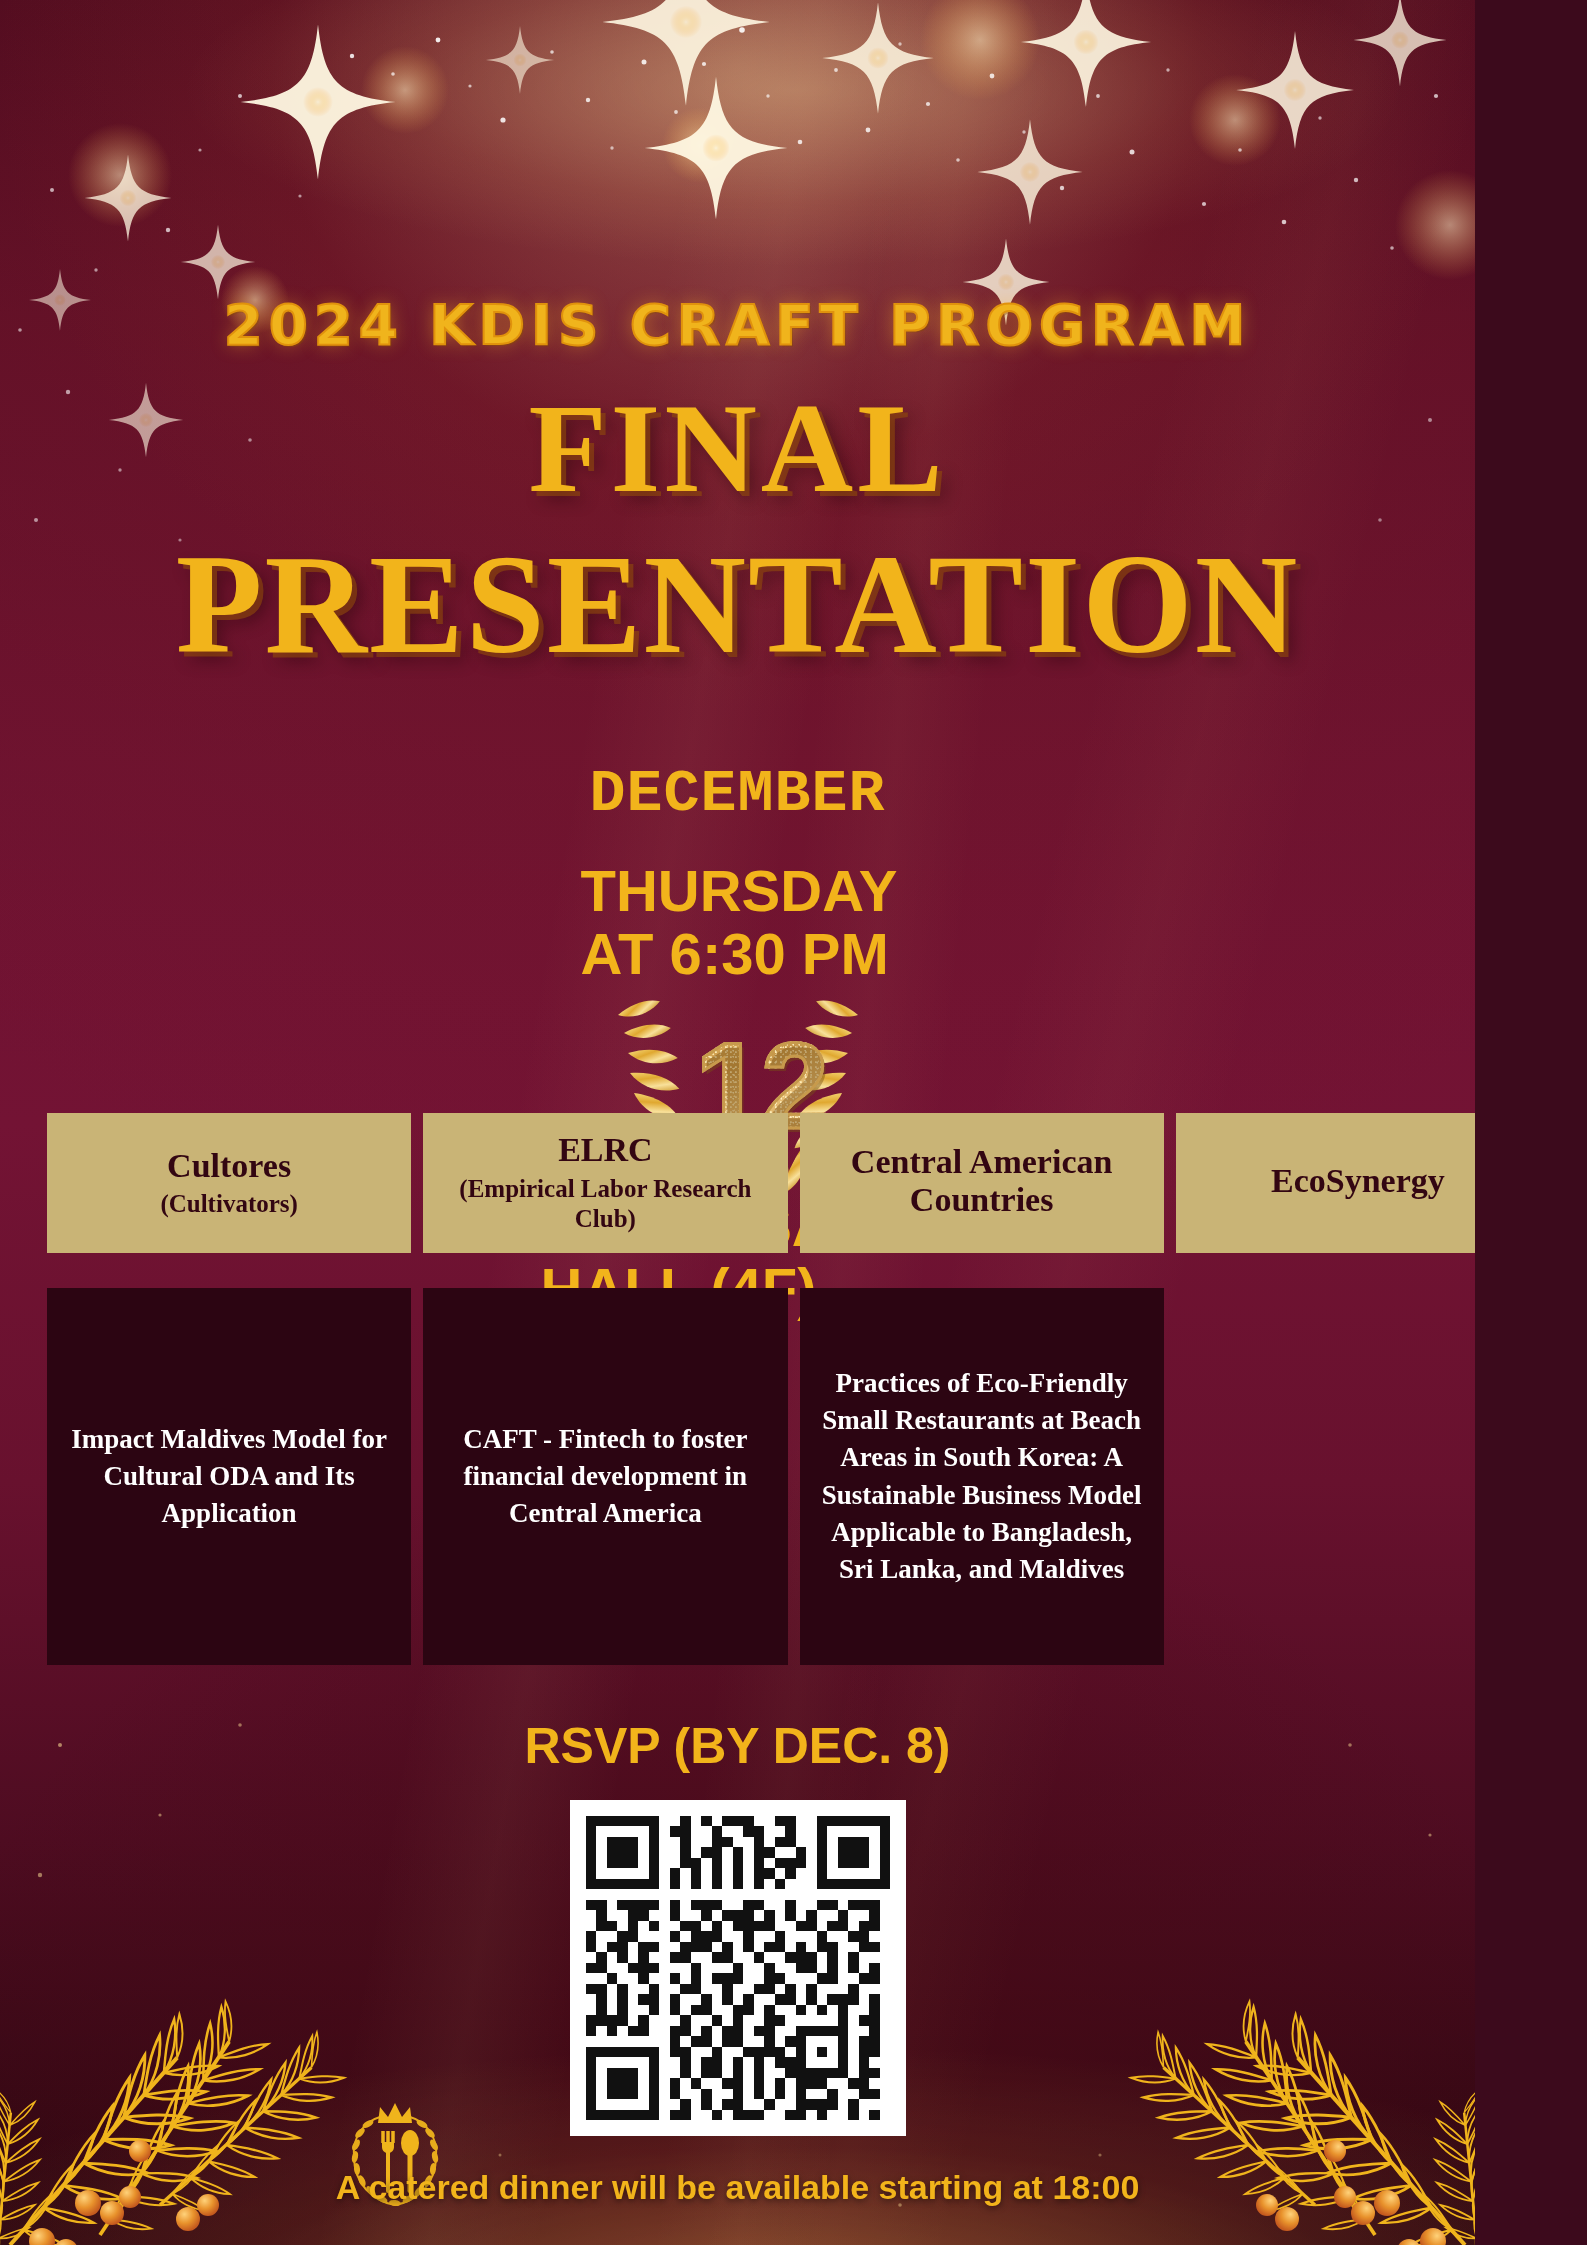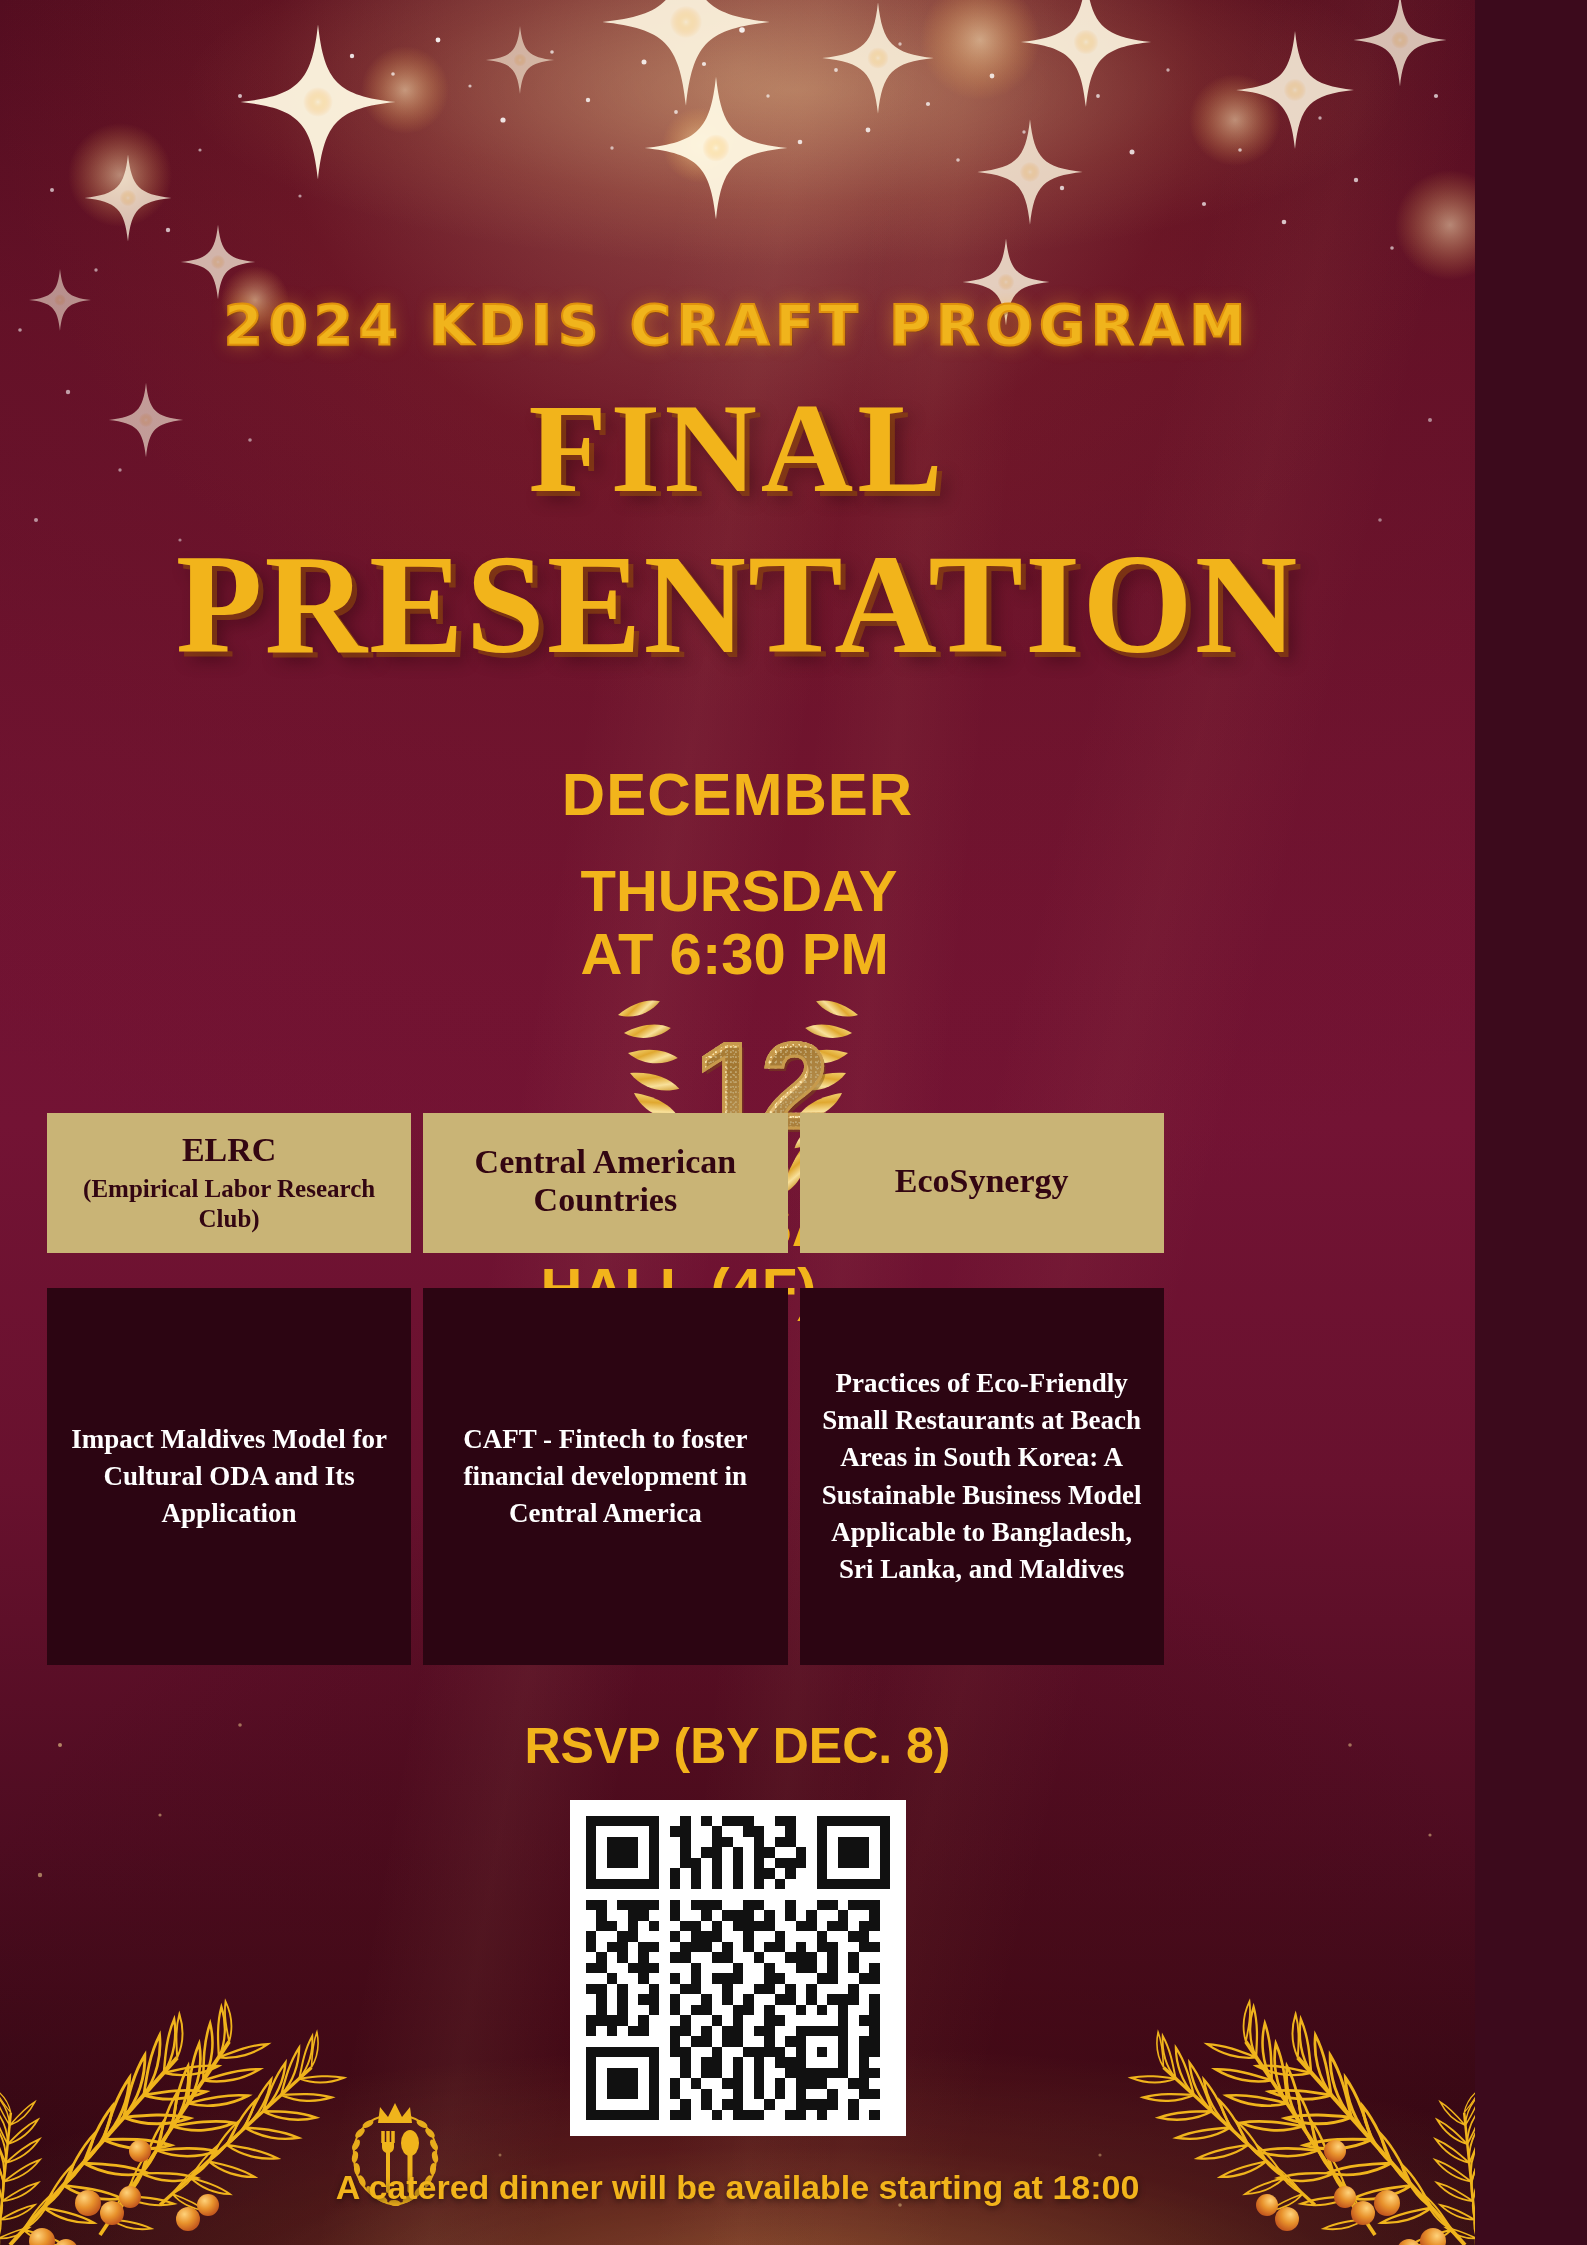--- a/index.html
+++ b/index.html
@@ -87,21 +87,21 @@
     text-shadow:
       5px 5px 0 rgba(150,80,10,0.55),
       9px 9px 16px rgba(40,4,12,0.45);
   }
   .title-final { top: 388px; font-size: 128px; }
   .title-presentation { top: 537px; font-size: 142px; letter-spacing: 2px; }
 
   .month {
     position: absolute; top: 760px; left: 0; width: 100%;
     text-align: center;
-    font-family: Liberation Sans, sans-serif;
+    font-family: Liberation Mono, monospace;
     font-weight: 700;
     font-size: 60px;
     letter-spacing: 1px;
     color: #F2B41B;
   }
 
   .daterow {
     position: absolute; top: 860px; left: 0; width: 100%;
     display: flex; align-items: center; justify-content: center; flex-direction: column;
   }
@@ -488,20 +488,24 @@
       </div>
 
       <div class="where">
         <div>AMBASSADOR</div>
         <div>HALL (4F)</div>
       </div>
 
     </div>
 
     <div class="grid">
+      <div class="head-cell">
+        <div class="head-name">Cultores</div>
+        <div class="head-sub">(Cultivators)</div>
+      </div>
       <div class="head-cell">
         <div class="head-name">ELRC</div>
         <div class="head-sub">(Empirical Labor Research Club)</div>
       </div>
       <div class="head-cell">
         <div class="head-name">Central American Countries</div>
         <div class="head-sub"></div>
       </div>
       <div class="head-cell">
         <div class="head-name">EcoSynergy</div>

